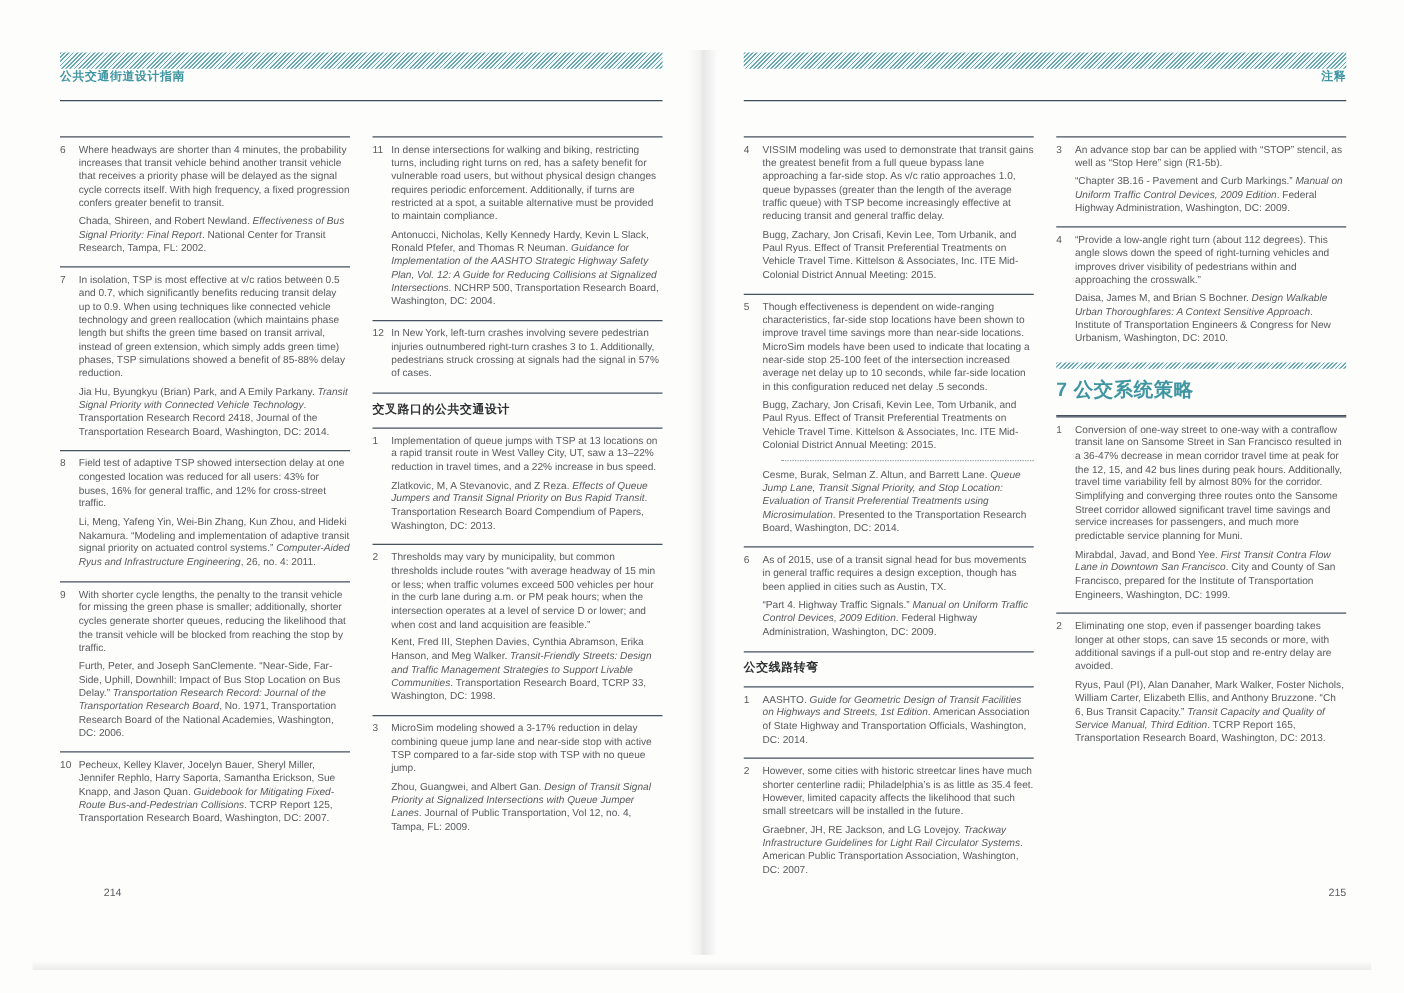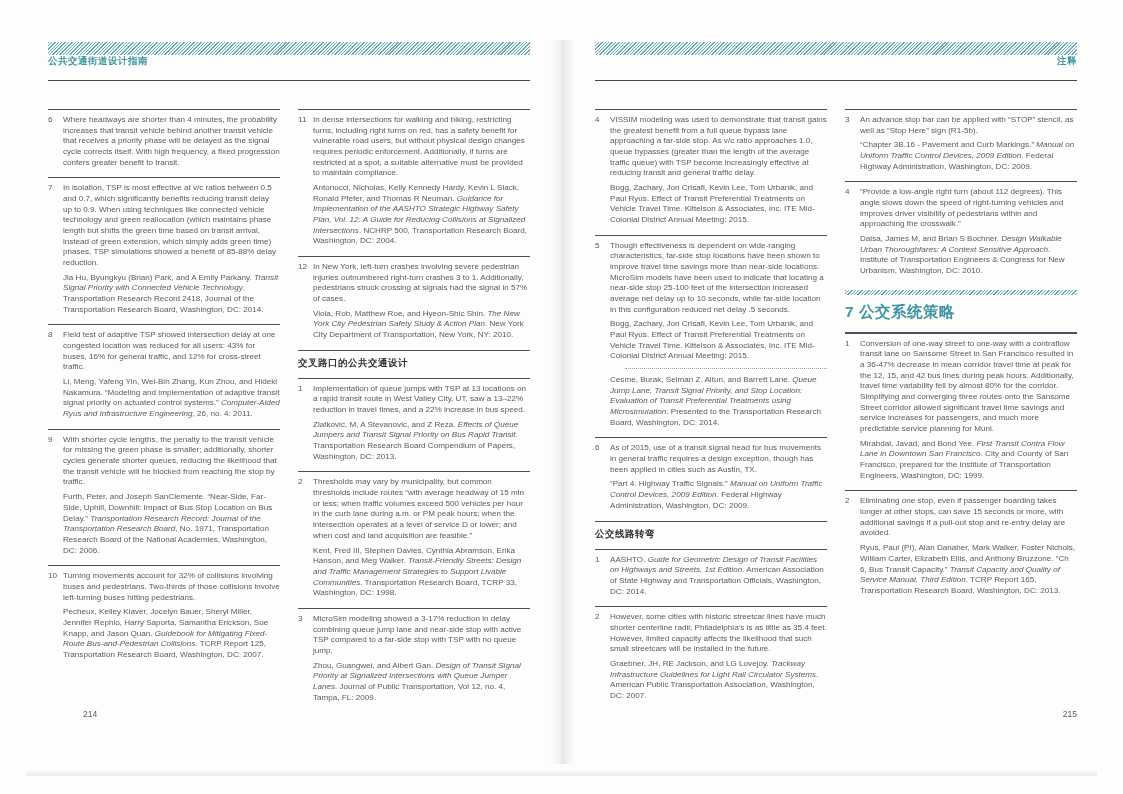--- a/index.html
+++ b/index.html
@@ -69,20 +69,21 @@
         <span></span>
       </div>
       <div class="header-rule"></div>
       <div class="cols">
         <div class="col">
             <div class="rule"></div>
             <div class="note">
               <div class="note-num">6</div>
               <div class="note-text">
                 <div class="para"><span>Where headways are shorter than 4 minutes, the probability increases that transit vehicle behind another transit vehicle that receives a priority phase will be delayed as the signal cycle corrects itself. With high frequency, a fixed progression confers greater benefit to transit.</span></div>
+                <div class="para"><span>Chada, Shireen, and Robert Newland. </span><i>Effectiveness of Bus Signal Priority: Final Report</i><span>. National Center for Transit Research, Tampa, FL: 2002.</span></div>
               </div>
             </div>
             <div class="rule"></div>
             <div class="note">
               <div class="note-num">7</div>
               <div class="note-text">
                 <div class="para"><span>In isolation, TSP is most effective at v/c ratios between 0.5 and 0.7, which significantly benefits reducing transit delay up to 0.9. When using techniques like connected vehicle technology and green reallocation (which maintains phase length but shifts the green time based on transit arrival, instead of green extension, which simply adds green time) phases, TSP simulations showed a benefit of 85-88% delay reduction.</span></div>
                 <div class="para"><span>Jia Hu, Byungkyu (Brian) Park, and A Emily Parkany. </span><i>Transit Signal Priority with Connected Vehicle Technology</i><span>. Transportation Research Record 2418, Journal of the Transportation Research Board, Washington, DC: 2014.</span></div>
               </div>
             </div>
@@ -99,40 +100,38 @@
               <div class="note-num">9</div>
               <div class="note-text">
                 <div class="para"><span>With shorter cycle lengths, the penalty to the transit vehicle for missing the green phase is smaller; additionally, shorter cycles generate shorter queues, reducing the likelihood that the transit vehicle will be blocked from reaching the stop by traffic.</span></div>
                 <div class="para"><span>Furth, Peter, and Joseph SanClemente. “Near-Side, Far-Side, Uphill, Downhill: Impact of Bus Stop Location on Bus Delay.” </span><i>Transportation Research Record: Journal of the Transportation Research Board</i><span>, No. 1971, Transportation Research Board of the National Academies, Washington, DC: 2006.</span></div>
               </div>
             </div>
             <div class="rule"></div>
             <div class="note">
               <div class="note-num">10</div>
               <div class="note-text">
-                <div class="para"><span>Turning movements account for 32% of collisions involving buses and pedestrians. Two-thirds of those collisions involve left-turning buses hitting pedestrians.</span></div>
                 <div class="para"><span>Pecheux, Kelley Klaver, Jocelyn Bauer, Sheryl Miller, Jennifer Rephlo, Harry Saporta, Samantha Erickson, Sue Knapp, and Jason Quan. </span><i>Guidebook for Mitigating Fixed-Route Bus-and-Pedestrian Collisions</i><span>. TCRP Report 125, Transportation Research Board, Washington, DC: 2007.</span></div>
               </div>
             </div>
           </div>
         <div class="col">
             <div class="rule"></div>
             <div class="note">
               <div class="note-num">11</div>
               <div class="note-text">
                 <div class="para"><span>In dense intersections for walking and biking, restricting turns, including right turns on red, has a safety benefit for vulnerable road users, but without physical design changes requires periodic enforcement. Additionally, if turns are restricted at a spot, a suitable alternative must be provided to maintain compliance.</span></div>
                 <div class="para"><span>Antonucci, Nicholas, Kelly Kennedy Hardy, Kevin L Slack, Ronald Pfefer, and Thomas R Neuman. </span><i>Guidance for Implementation of the AASHTO Strategic Highway Safety Plan, Vol. 12: A Guide for Reducing Collisions at Signalized Intersections</i><span>. NCHRP 500, Transportation Research Board, Washington, DC: 2004.</span></div>
               </div>
             </div>
             <div class="rule"></div>
             <div class="note">
               <div class="note-num">12</div>
               <div class="note-text">
                 <div class="para"><span>In New York, left-turn crashes involving severe pedestrian injuries outnumbered right-turn crashes 3 to 1. Additionally, pedestrians struck crossing at signals had the signal in 57% of cases.</span></div>
-                <div class="para"><span>Viola, Rob, Matthew Roe, and Hyeon-Shic Shin. </span><i>The New York City Pedestrian Safety Study &amp; Action Plan</i><span>. New York City Department of Transportation, New York, NY: 2010.</span></div>
               </div>
             </div>
             <div class="rule"></div>
             <div class="col-heading">交叉路口的公共交通设计</div>
             <div class="rule"></div>
             <div class="note">
               <div class="note-num">1</div>
               <div class="note-text">
                 <div class="para"><span>Implementation of queue jumps with TSP at 13 locations on a rapid transit route in West Valley City, UT, saw a 13–22% reduction in travel times, and a 22% increase in bus speed.</span></div>
                 <div class="para"><span>Zlatkovic, M, A Stevanovic, and Z Reza. </span><i>Effects of Queue Jumpers and Transit Signal Priority on Bus Rapid Transit</i><span>. Transportation Research Board Compendium of Papers, Washington, DC: 2013.</span></div>

